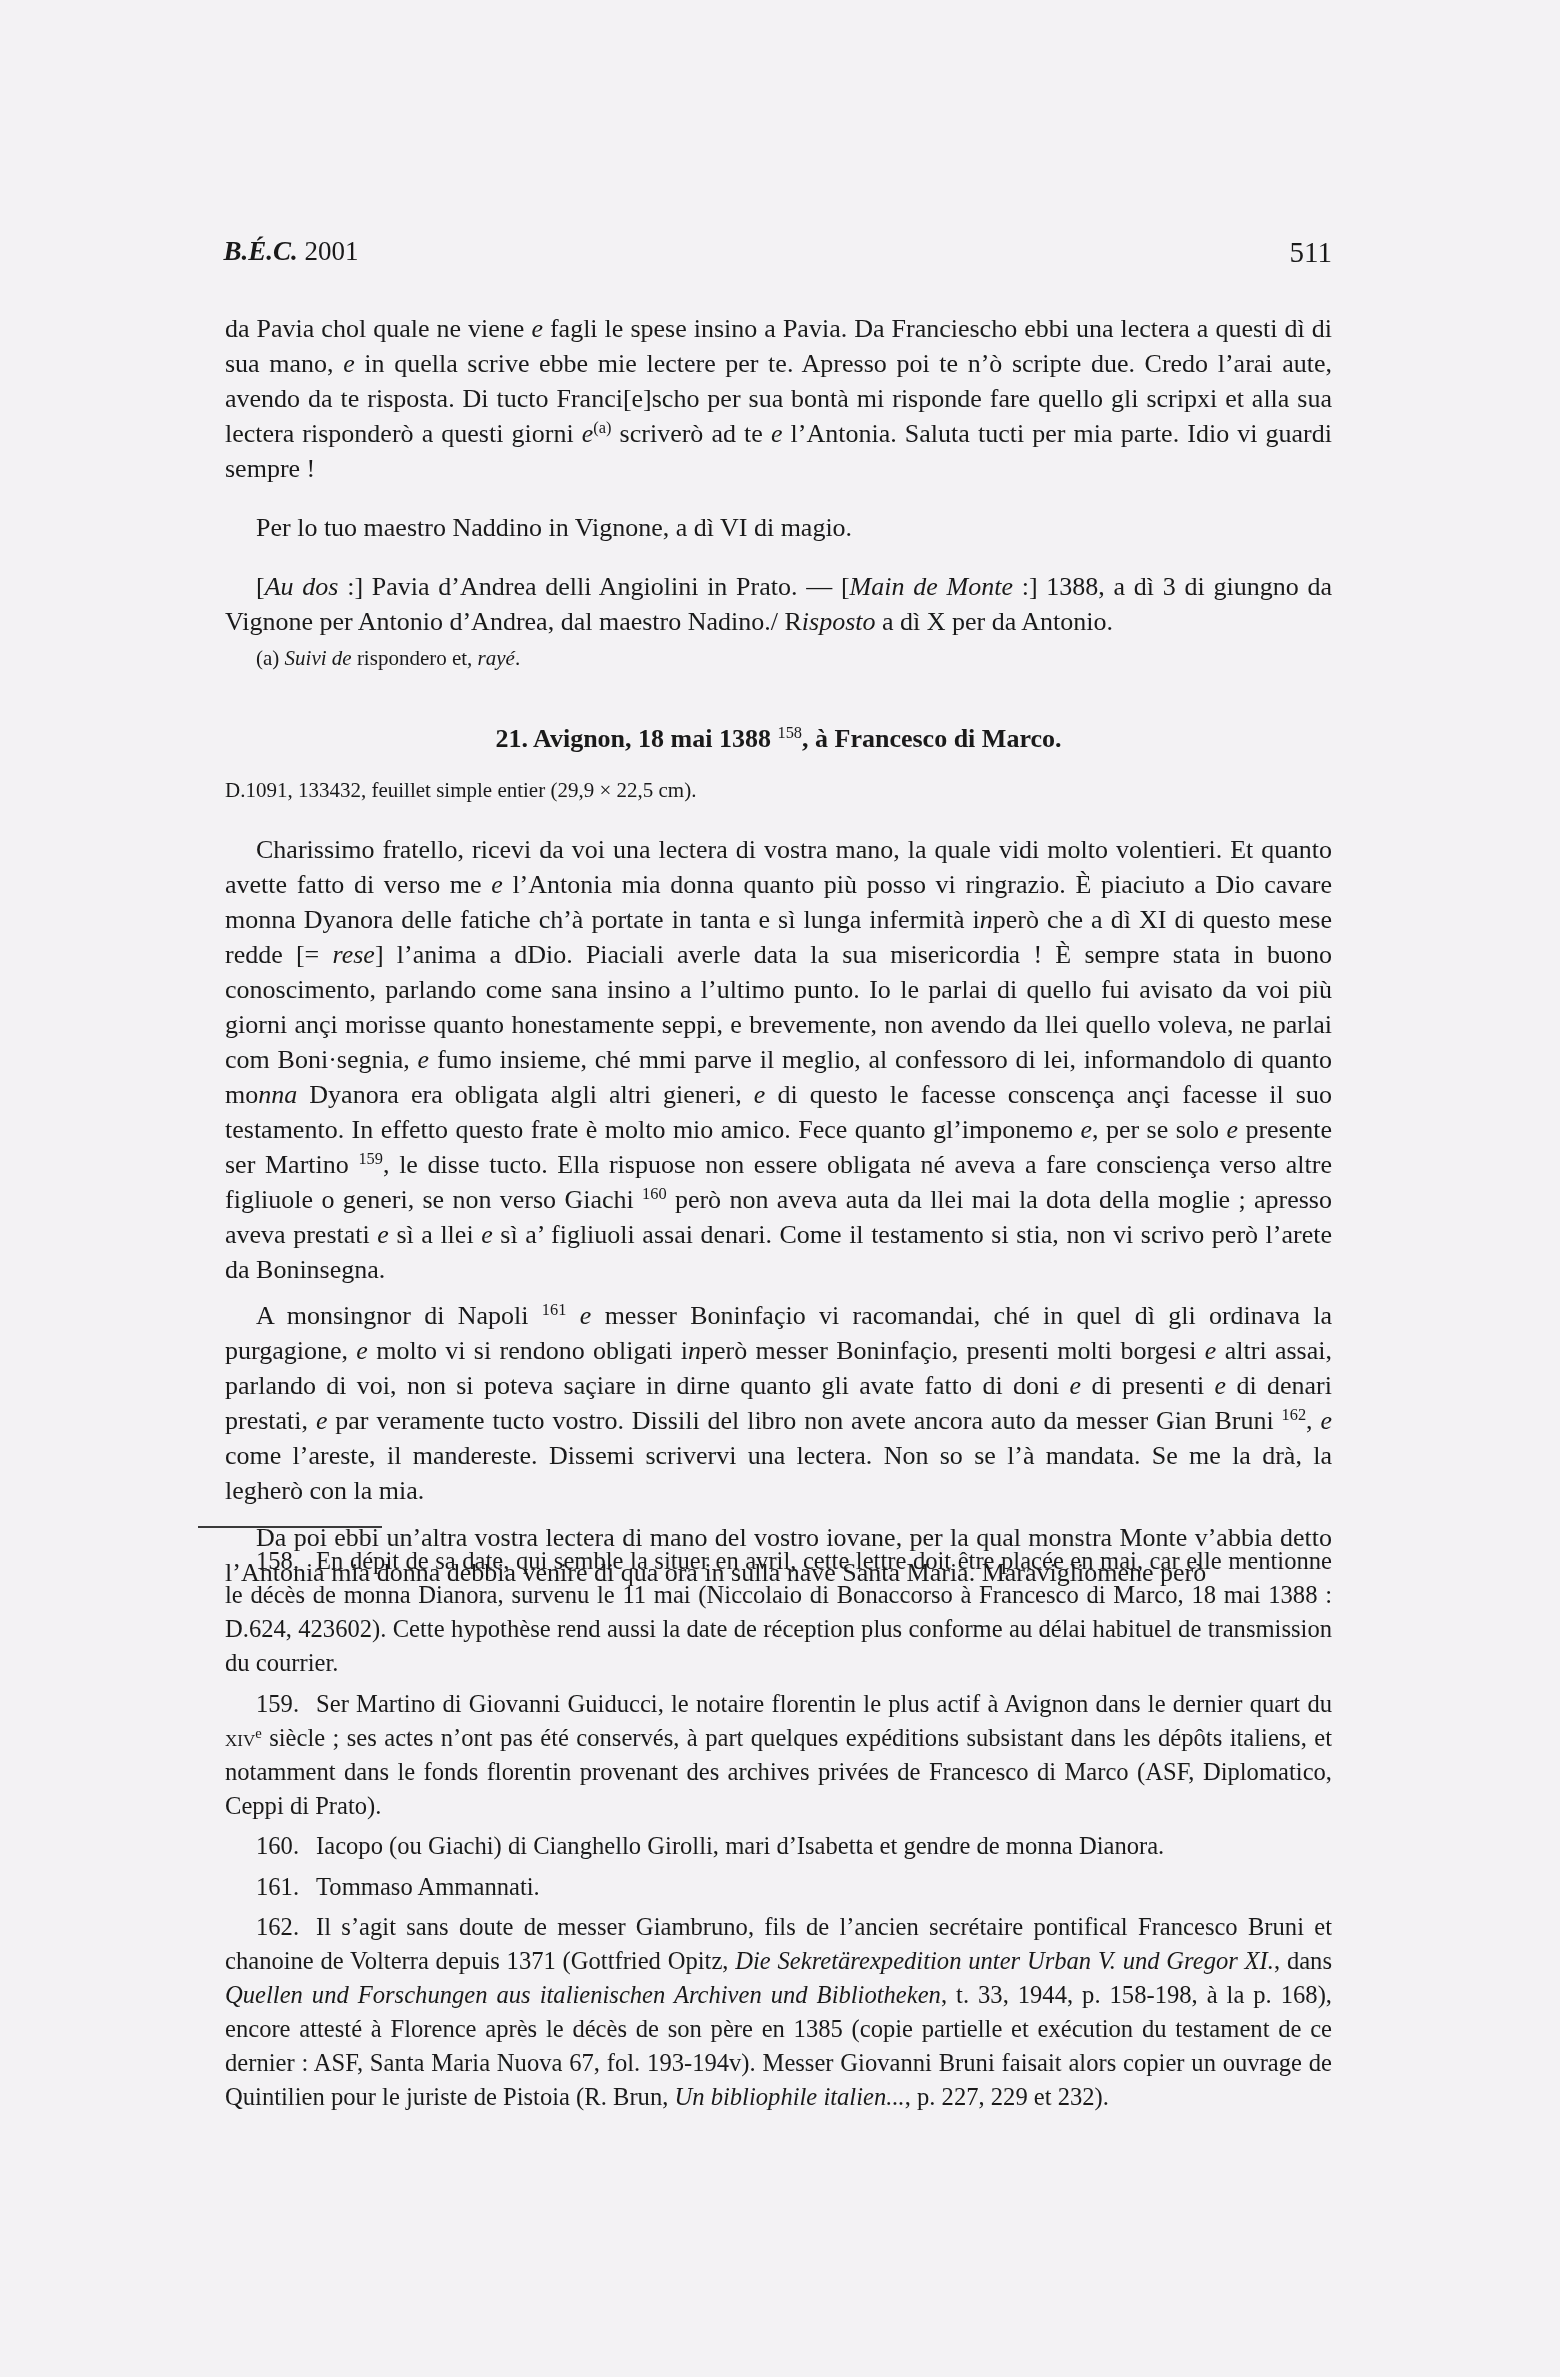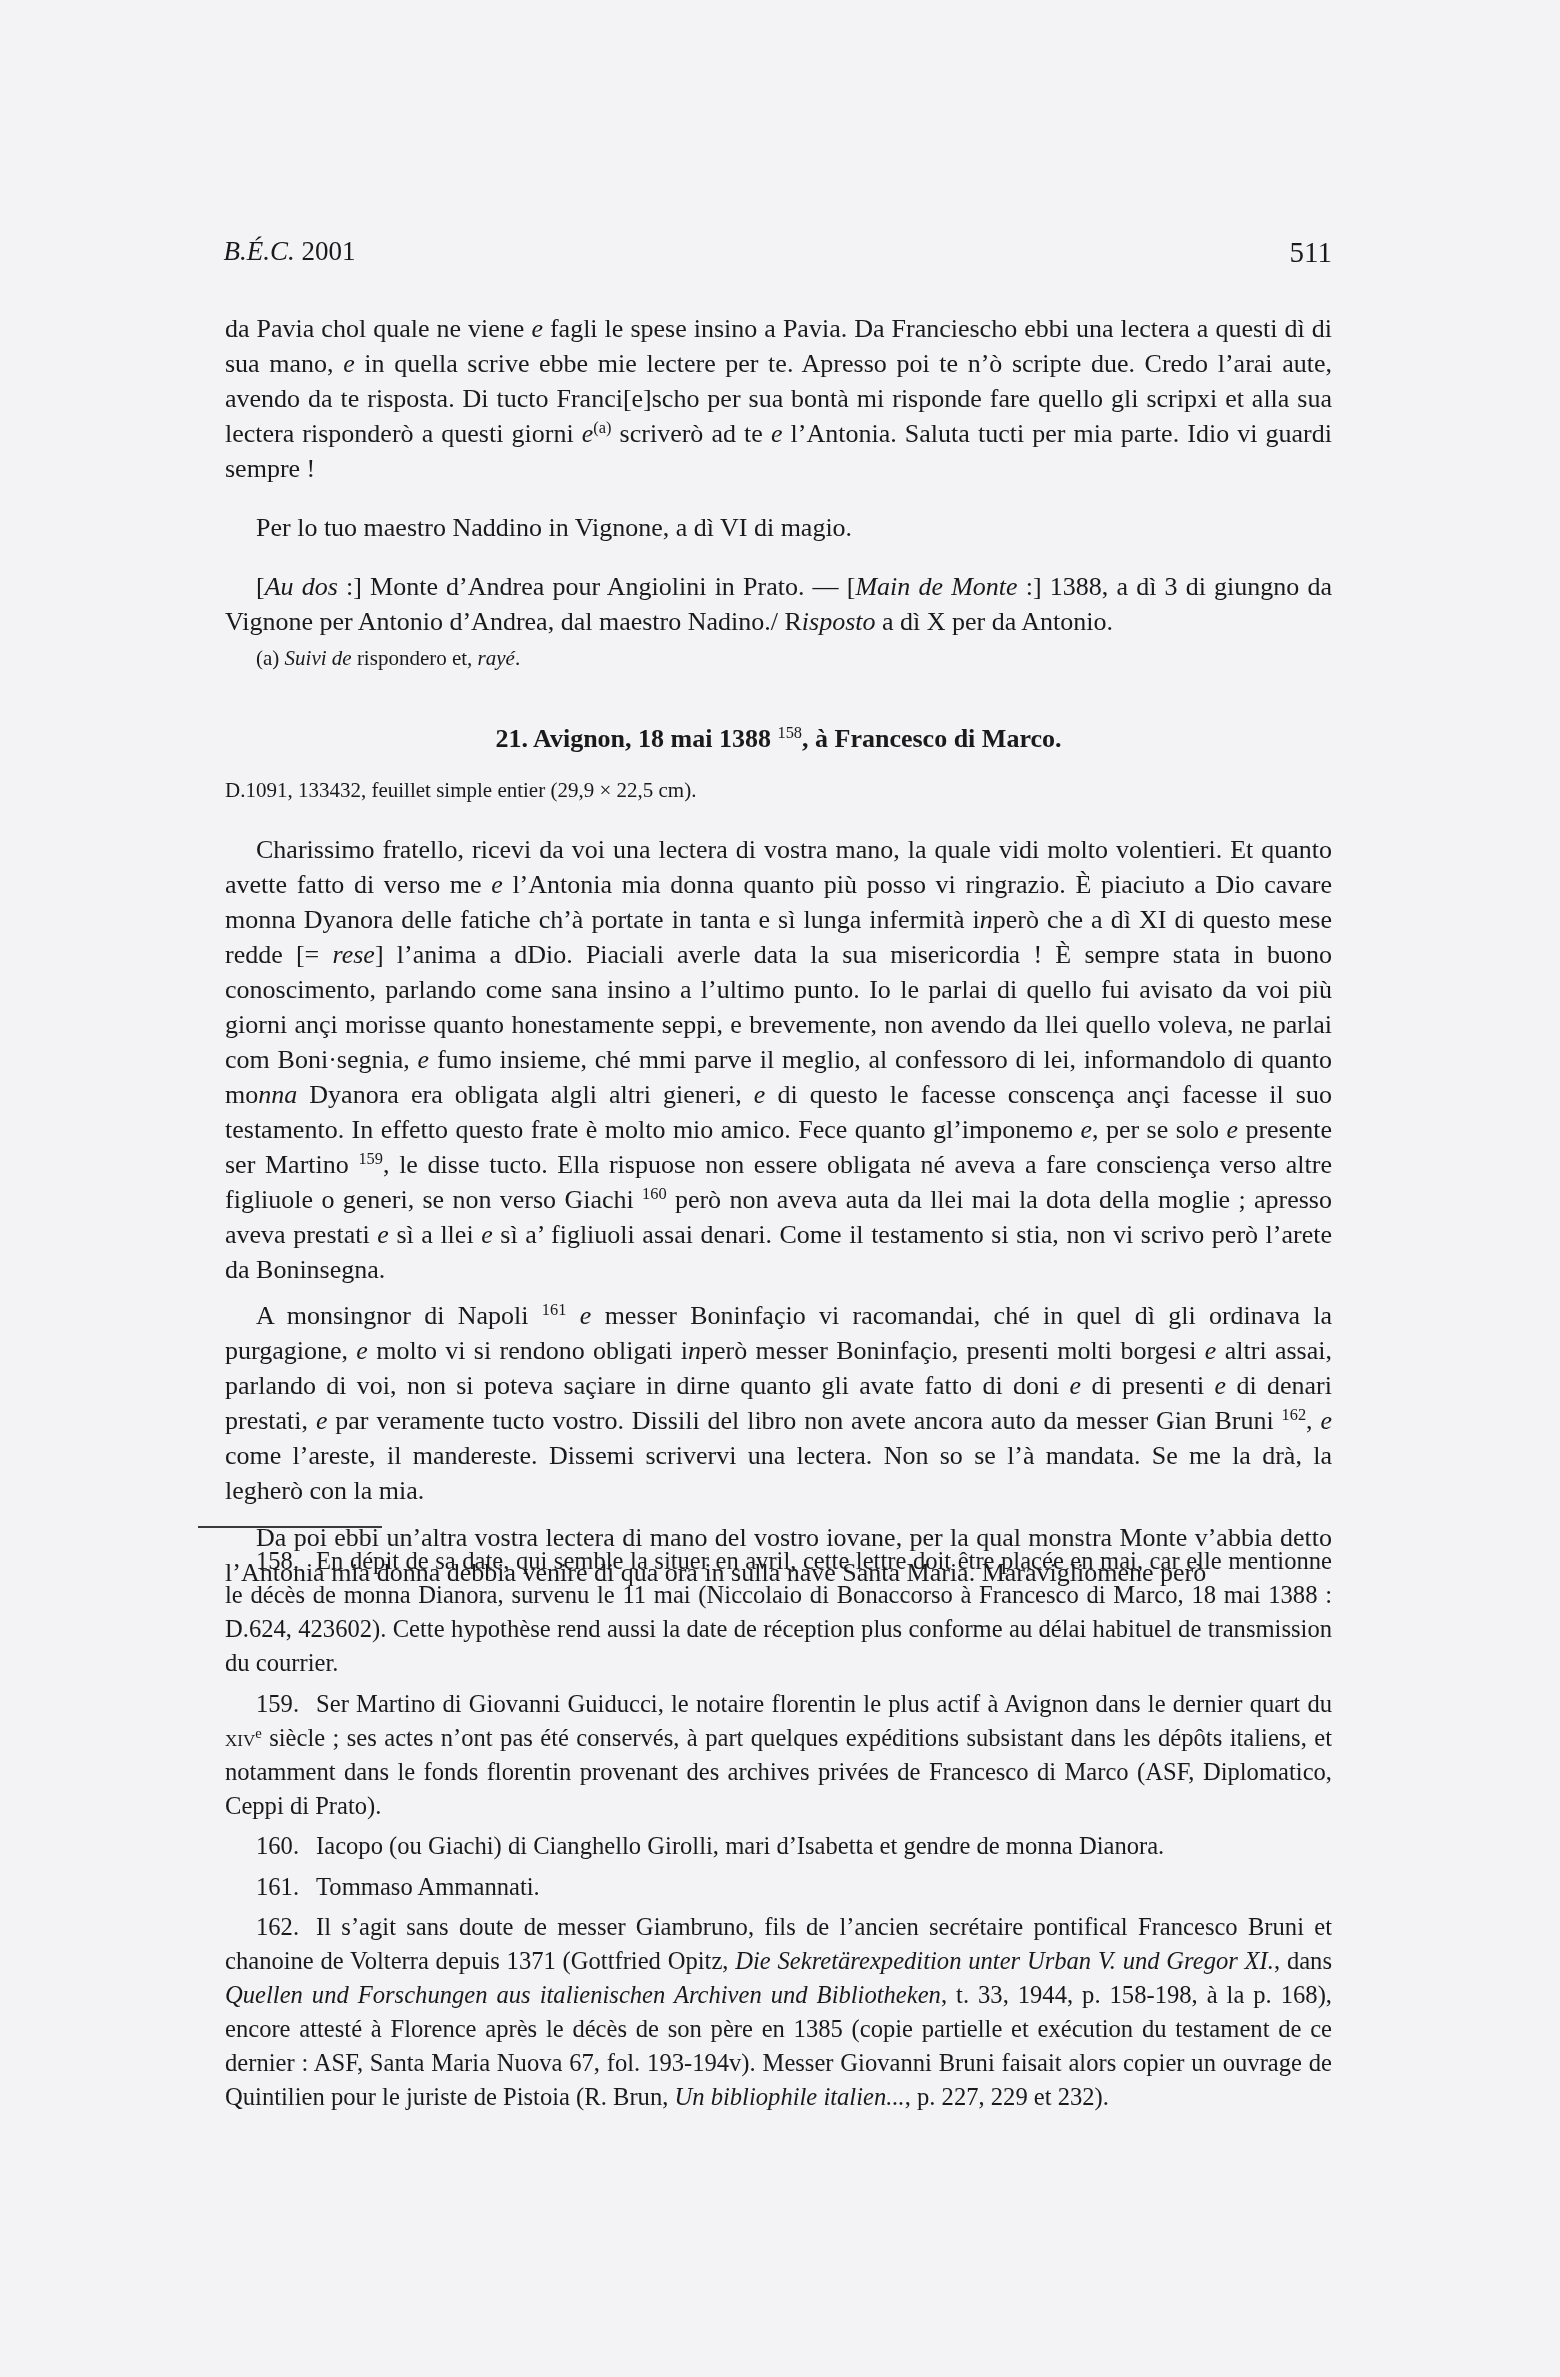--- a/index.html
+++ b/index.html
@@ -14,21 +14,21 @@
   .page {
     position: absolute;
     left: 225px; top: 0;
     width: 1107px;
   }
   .running-head {
     position: absolute;
     top: 236px; left: 0; width: 1107px; height: 41px;
   }
   .rh-left { position: absolute; left: -1.6px; top: 0; font-size: 27px; }
-  .rh-left i { font-style: italic; }
+  .rh-left i { font-style: italic; font-weight: bold; }
   .rh-center {
     position: absolute; left: 0; right: 0; top: 6.6px; text-align: center;
     font-size: 22px; letter-spacing: 1.6px; font-variant: small-caps;
   }
   .rh-right { position: absolute; right: 0; top: 0; font-size: 29px; }
 
   .body-text {
     position: absolute; top: 311px; left: 0; width: 1107px;
     font-size: 26px; line-height: 35px; text-align: justify;
   }
@@ -65,21 +65,21 @@
   <div class="running-head">
     <span class="rh-left"><i>B.É.C.</i> <span>2001</span></span>
     <span class="rh-right">511</span>
   </div>
 
   <div class="body-text">
     <p class="p"><span>da Pavia chol quale ne viene </span><em>e</em><span> fagli le spese insino a Pavia. Da Franciescho ebbi una lectera a questi dì di sua mano, </span><em>e</em><span> in quella scrive ebbe mie lectere per te. Apresso poi te n’ò scripte due. Credo l’arai aute, avendo da te risposta. Di tucto Franci[e]scho per sua bontà mi risponde fare quello gli scripxi et alla sua lectera risponderò a questi giorni </span><em>e</em><sup>(a)</sup><span> scriverò ad te </span><em>e</em><span> l’Antonia. Saluta tucti per mia parte. Idio vi guardi sempre !</span></p>
 
     <p class="p ind gap-m">Per lo tuo maestro Naddino in Vignone, a dì VI di magio.</p>
 
-    <p class="p ind gap-m">[<em>Au dos</em><span> :]</span><span> Monte d’Andrea pour Angiolini in Prato. — [</span><em>Main de Monte</em><span> :]</span><span> 1388, a dì 3 di giungno da Vignone per Antonio d’Andrea, dal maestro Nadino./ R</span><em>isposto</em><span> a dì X per da Antonio.</span></p>
+    <p class="p ind gap-m">[<em>Au dos</em><span> :]</span><span> Pavia d’Andrea delli Angiolini in Prato. — [</span><em>Main de Monte</em><span> :]</span><span> 1388, a dì 3 di giungno da Vignone per Antonio d’Andrea, dal maestro Nadino./ R</span><em>isposto</em><span> a dì X per da Antonio.</span></p>
 
     <p class="p ind note-a"><span>(a)</span> <em>Suivi de</em><span> rispondero et, </span><em>rayé</em><span>.</span></p>
 
     <p class="p heading"><span>21. Avignon, 18 mai 1388 </span><sup>158</sup><span>, à Francesco di Marco.</span></p>
 
     <p class="p ref">D.1091, 133432, feuillet simple entier (29,9 × 22,5 cm).</p>
 
     <p class="p ind gap-m"><span>Charissimo fratello, ricevi da voi una lectera di vostra mano, la quale vidi molto volentieri. Et quanto avette fatto di verso me </span><em>e</em><span> l’Antonia mia donna quanto più posso vi ringrazio. È piaciuto a Dio cavare monna Dyanora delle fatiche ch’à portate in tanta e sì lunga infermità i</span><em>n</em><span>però che a dì XI di questo mese redde [= </span><em>rese</em><span>] l’anima a dDio. Piaciali averle data la sua misericordia ! È sempre stata in buono conoscimento, parlando come sana insino a l’ultimo punto. Io le parlai di quello fui avisato da voi più giorni ançi morisse quanto honestamente seppi, e brevemente, non avendo da llei quello voleva, ne parlai com Boni·segnia, </span><em>e</em><span> fumo insieme, ché mmi parve il meglio, al confessoro di lei, informandolo di quanto mo</span><em>nna</em><span> Dyanora era obligata algli altri gieneri, </span><em>e</em><span> di questo le facesse conscença ançi facesse il suo testamento. In effetto questo frate è molto mio amico. Fece quanto gl’imponemo </span><em>e</em><span>, per se solo </span><em>e</em><span> presente ser Martino </span><sup>159</sup><span>, le disse tucto. Ella rispuose non essere obligata né aveva a fare consciença verso altre figliuole o generi, se non verso Giachi </span><sup>160</sup><span> però non aveva auta da llei mai la dota della moglie ; apresso aveva prestati </span><em>e</em><span> sì a llei </span><em>e</em><span> sì a’ figliuoli assai denari. Come il testamento si stia, non vi scrivo però l’arete da Boninsegna.</span></p>
 
     <p class="p ind gap-s"><span>A monsingnor di Napoli </span><sup>161</sup><span> </span><em>e</em><span> messer Boninfaçio vi racomandai, ché in quel dì gli ordinava la purgagione, </span><em>e</em><span> molto vi si rendono obligati i</span><em>n</em><span>però messer Boninfaçio, presenti molti borgesi </span><em>e</em><span> altri assai, parlando di voi, non si poteva saçiare in dirne quanto gli avate fatto di doni </span><em>e</em><span> di presenti </span><em>e</em><span> di denari prestati, </span><em>e</em><span> par veramente tucto vostro. Dissili del libro non avete ancora auto da messer Gian Bruni </span><sup>162</sup><span>, </span><em>e</em><span> come l’areste, il mandereste. Dissemi scrivervi una lectera. Non so se l’à mandata. Se me la drà, la legherò con la mia.</span></p>

